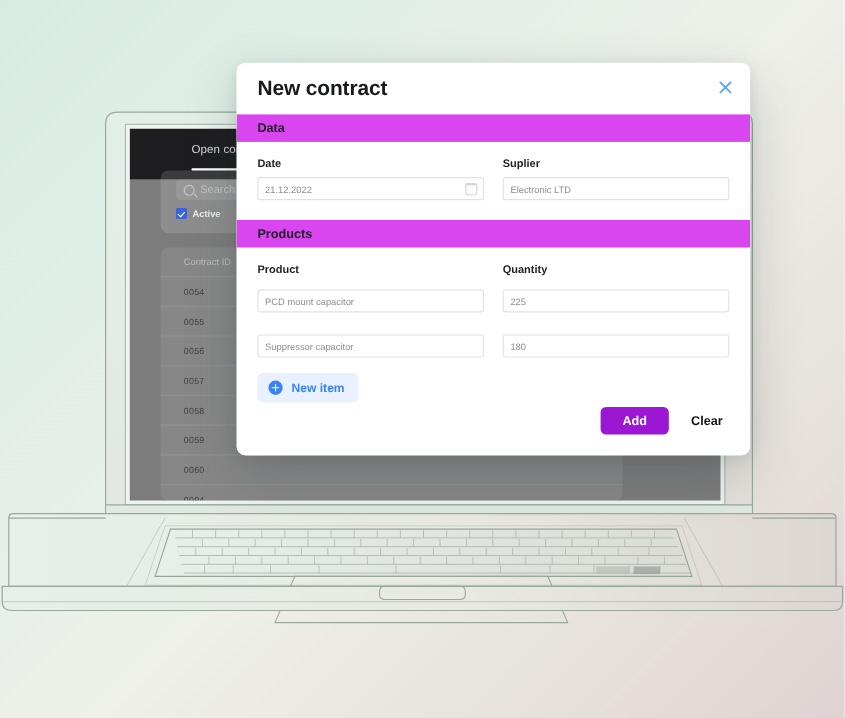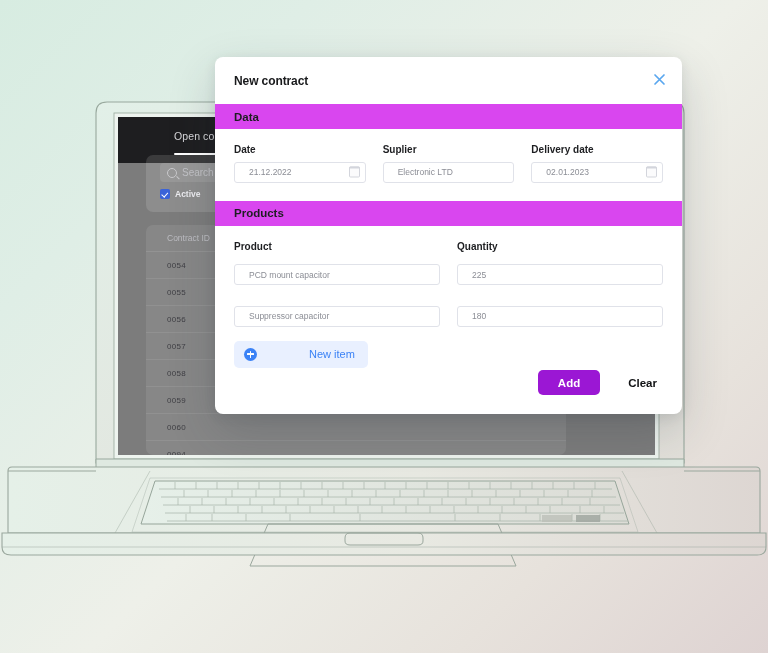--- a/index.html
+++ b/index.html
@@ -189,21 +189,21 @@
     overflow: hidden;
   }
   .modal-head {
     height: 47px;
     position: relative;
     display: flex;
     align-items: center;
   }
   .modal-title {
     margin-left: 19px;
-    font-size: 12px;
+    font-size: 19px;
     font-weight: bold;
     color: #191a1c;
     letter-spacing: -.1px;
   }
   .modal-close {
     position: absolute;
     right: 13px;
     top: 12px;
     width: 20px; height: 20px;
     cursor: pointer;
@@ -250,21 +250,21 @@
     position: relative;
   }
   .txt-input {
     width: 100%;
     height: 21px;
     box-sizing: border-box;
     border: 1px solid #e0e2e9;
     border-radius: 3px;
     font-size: 8.5px;
     color: #8b8d95;
-    padding: 0 14px;
+    padding: 0 6px;
     background: #fff;
     font-family: "Liberation Sans", sans-serif;
     outline: none;
   }
   .txt-input.has-icon { padding-right: 22px; }
   .cal-icon {
     position: absolute;
     right: 6px;
     top: 50%;
     transform: translateY(-50%);
@@ -314,32 +314,31 @@
   .plus-icon:before, .plus-icon:after {
     content: "";
     position: absolute;
     background: #fff;
     border-radius: .5px;
   }
   .plus-icon:before { left: 3px; top: 5.9px; width: 7px; height: 1.4px; }
   .plus-icon:after  { top: 3px; left: 5.9px; height: 7px; width: 1.4px; }
   .newitem-label {
     font-size: 11px;
-    font-weight: normal;
+    font-weight: bold;
     color: #3b82f6;
-    margin-left: 44px;
   }
 
   .modal-actions {
     position: absolute;
     right: 19px;
     bottom: 19px;
     display: flex;
     align-items: center;
-    gap: 22px;
+    gap: 14px;
   }
   .btn-add {
     background: #9b17d4;
     color: #ffffff;
     border: none;
     border-radius: 5px;
     height: 25px;
     padding: 0 20px;
     font-size: 11.5px;
     font-weight: bold;
@@ -574,27 +573,20 @@
           </div>
         </div>
 
         <div class="field">
           <label class="field-label">Suplier</label>
           <div class="input-wrap">
             <input class="txt-input" type="text" value="Electronic LTD" style="">
           </div>
         </div>
 
-        <div class="field">
-          <label class="field-label">Delivery date</label>
-          <div class="input-wrap">
-            <input class="txt-input has-icon" type="text" value="02.01.2023" style="">
-            <span class="cal-icon"></span>
-          </div>
-        </div>
 
       </div>
     </div>
 
     <div class="section-bar" style="margin-top:18px;">
       <span>Products</span>
     </div>
     <div class="section-body">
 
       <div class="prod-row" style="margin-bottom:6px;">

